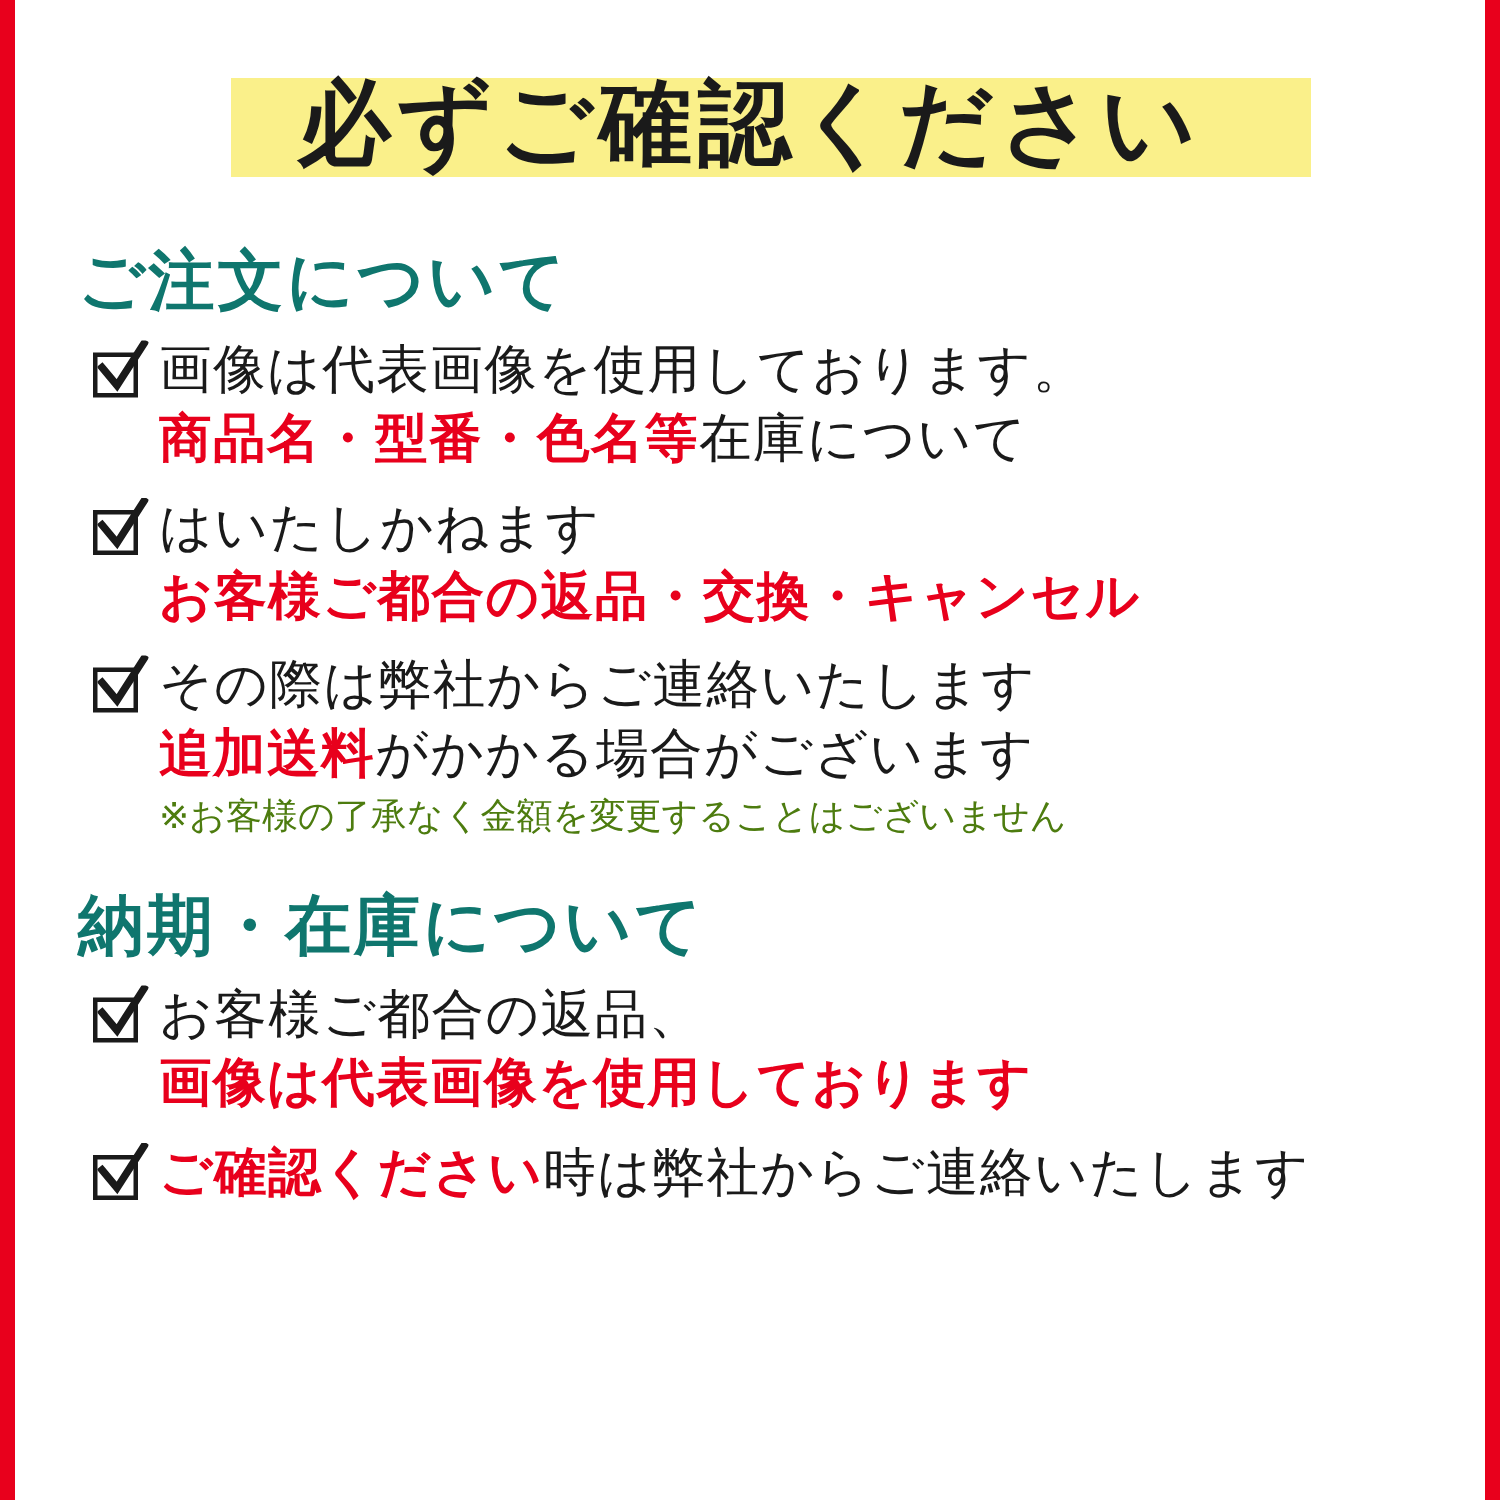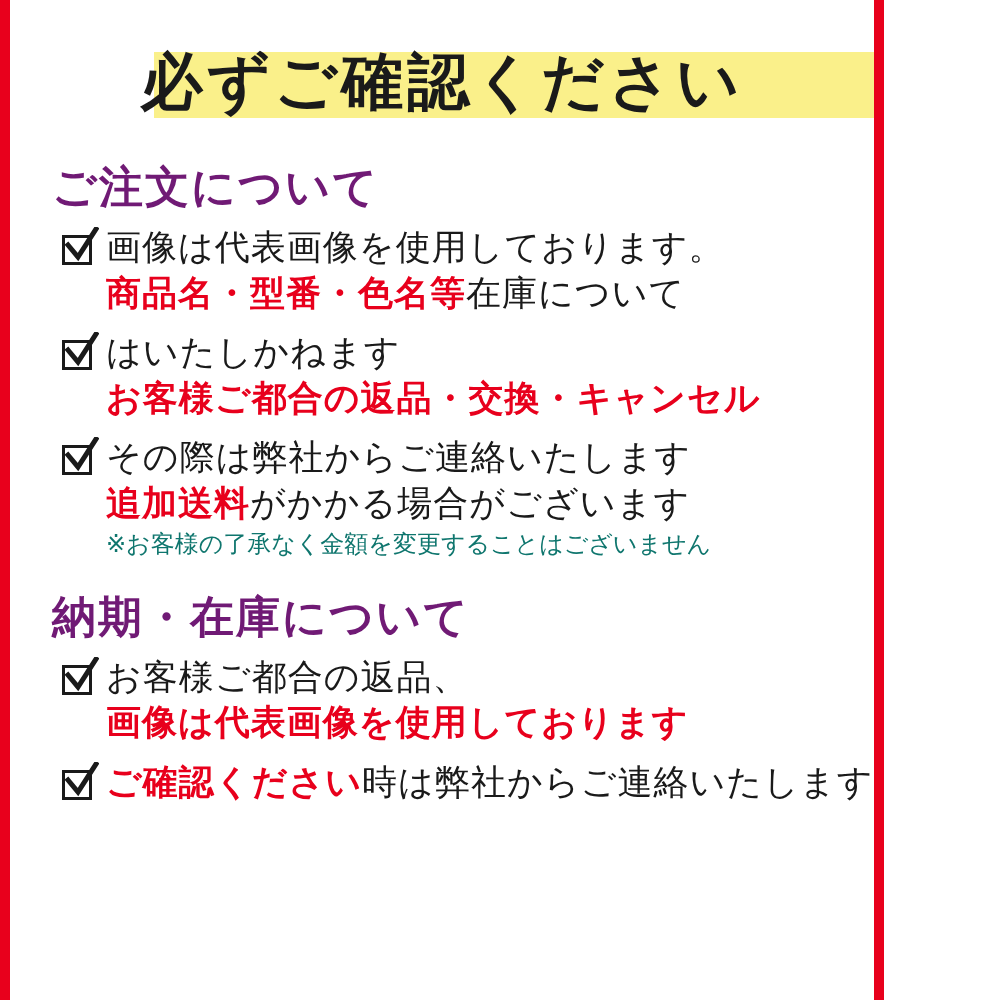--- a/index.html
+++ b/index.html
@@ -8,21 +8,21 @@
   }
   body {
     width: 1000px;
     height: 1000px;
     background: #ffffff;
     font-family: "DejaVu Sans", "Liberation Sans", sans-serif;
     overflow: hidden;
   }
   .page {
     position: relative;
-    width: 884px;
+    width: 1000px;
     height: 1000px;
     box-sizing: border-box;
     border-left: 10px solid #e8001c;
     border-right: 10px solid #e8001c;
     background: #ffffff;
   }
   .inner {
     position: absolute;
     left: 0;
     top: 0;
@@ -54,21 +54,21 @@
     letter-spacing: 4px;
     color: #1a1a1a;
     line-height: 96px;
     white-space: nowrap;
   }
 
   
   .section-head {
     font-size: 44px;
     font-weight: bold;
-    color: #701a75;
+    color: #0f766e;
     letter-spacing: 2px;
     margin: 28px 0 8px 14px;
   }
   .section-head.second {
     margin-top: 26px;
   }
 
   
   .item {
     display: flex;
@@ -117,21 +117,21 @@
     color: #e8001c;
     font-weight: bold;
     text-align: center;
   }
   .line .blk {
     color: #1a1a1a;
     font-weight: normal;
   }
   .note {
     font-size: 24px;
-    color: #0f766e;
+    color: #4d7c0f;
     letter-spacing: 0px;
     line-height: 1.4;
     margin-top: 2px;
     white-space: nowrap;
   }
 </style>
 </head>
 <body>
 
 <div class="page">

